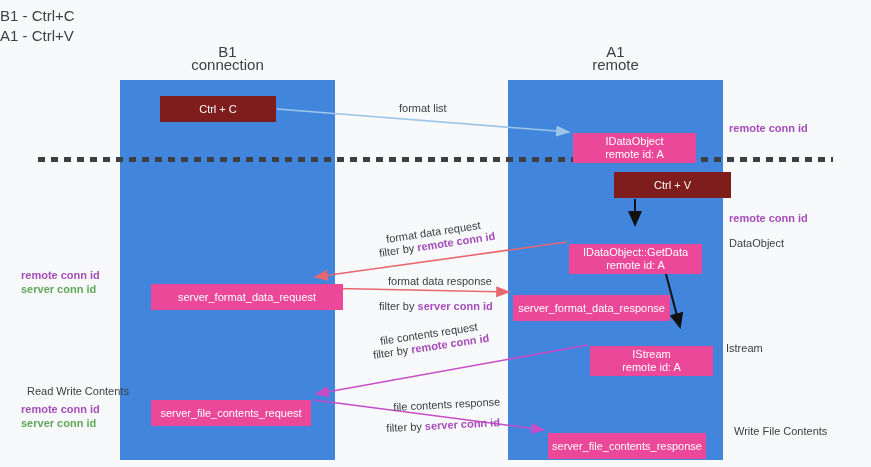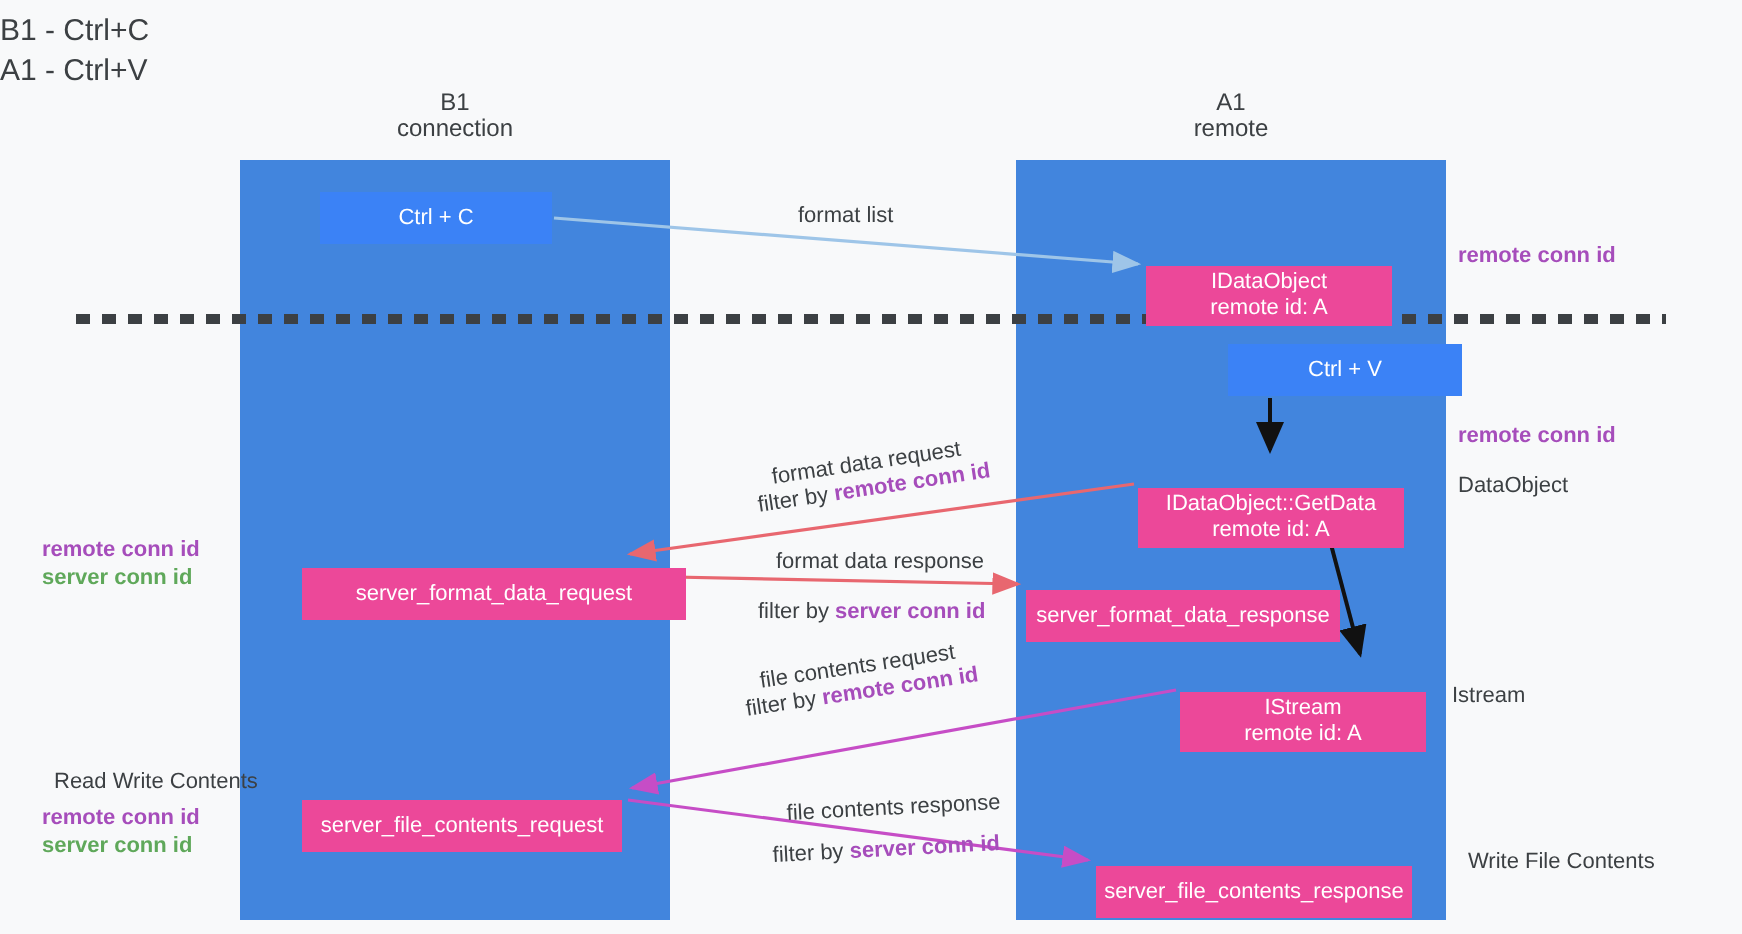--- a/index.html
+++ b/index.html
@@ -17,34 +17,34 @@
   #lane-b1{left:120px;top:80px;width:215px;height:380px;}
   #lane-a1{left:508px;top:80px;width:215px;height:380px;}
 
   
   #title{
     position:absolute;left:0;top:6px;width:871px;
     text-align:left;font-size:15px;line-height:20px;color:#3c4043;
     white-space:pre-line;
   }
   .lane-head{
-    position:absolute;text-align:center;font-size:12px;
+    position:absolute;text-align:center;font-size:15px;
     line-height:13px;color:#3c4043;white-space:pre-line;
   }
   #head-b1{left:120px;top:45px;width:215px;}
   #head-a1{left:508px;top:45px;width:215px;}
 
   
   .node{
     position:absolute;box-sizing:border-box;
     display:flex;flex-direction:column;align-items:center;justify-content:center;
     font-size:11px;line-height:13px;color:#ffffff;text-align:center;
     white-space:pre-line;
   }
-  .green{background:#3b82f6;}
+  .green{background:#7f1d1d;}
   .orange{background:#ec4899;margin-top:16px;}
 
   #n-ctrlc{left:160px;top:96px;width:116px;height:26px;}
   #n-idataobject{left:573px;top:117px;width:123px;height:30px;}
   #n-ctrlv{left:576px;top:172px;width:117px;height:26px;margin-left:38px;}
   #n-getdata{left:569px;top:228px;width:133px;height:30px;}
   #n-sfdreq{left:151px;top:268px;width:192px;height:26px;}
   #n-sfdresp{left:513px;top:279px;width:157px;height:26px;}
   #n-istream{left:590px;top:330px;width:123px;height:30px;}
   #n-sfcreq{left:151px;top:384px;width:160px;height:26px;}

